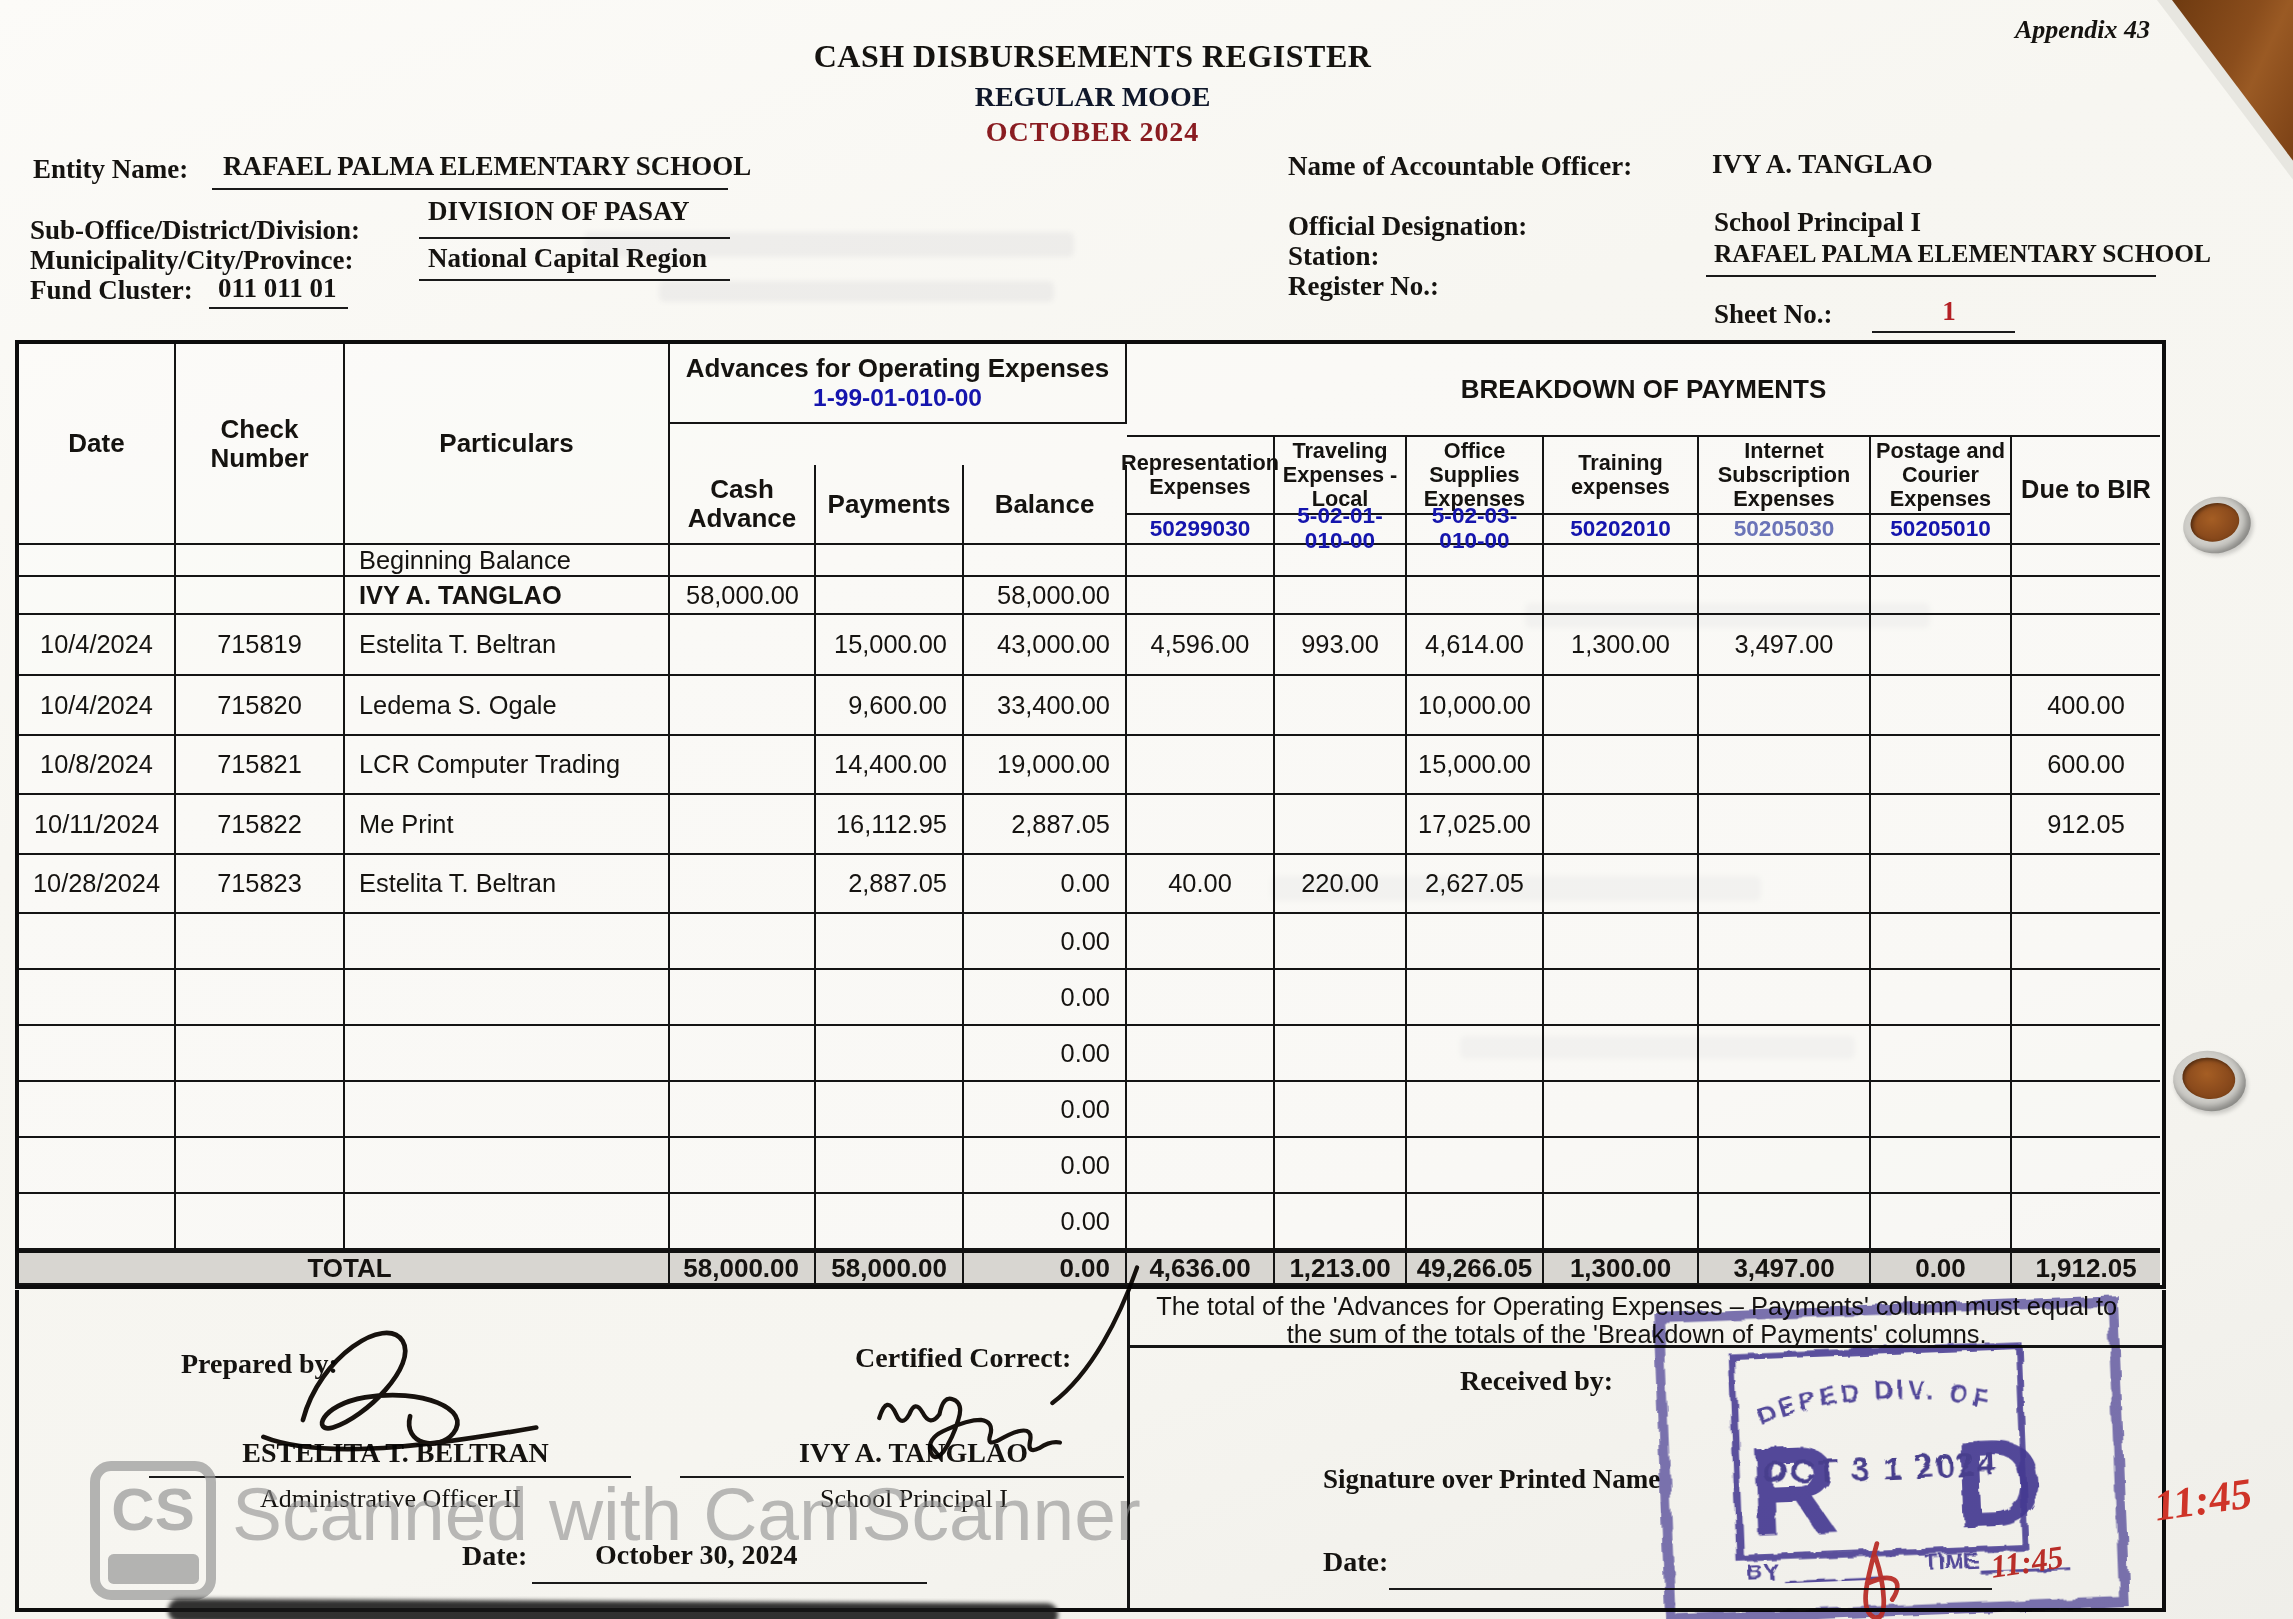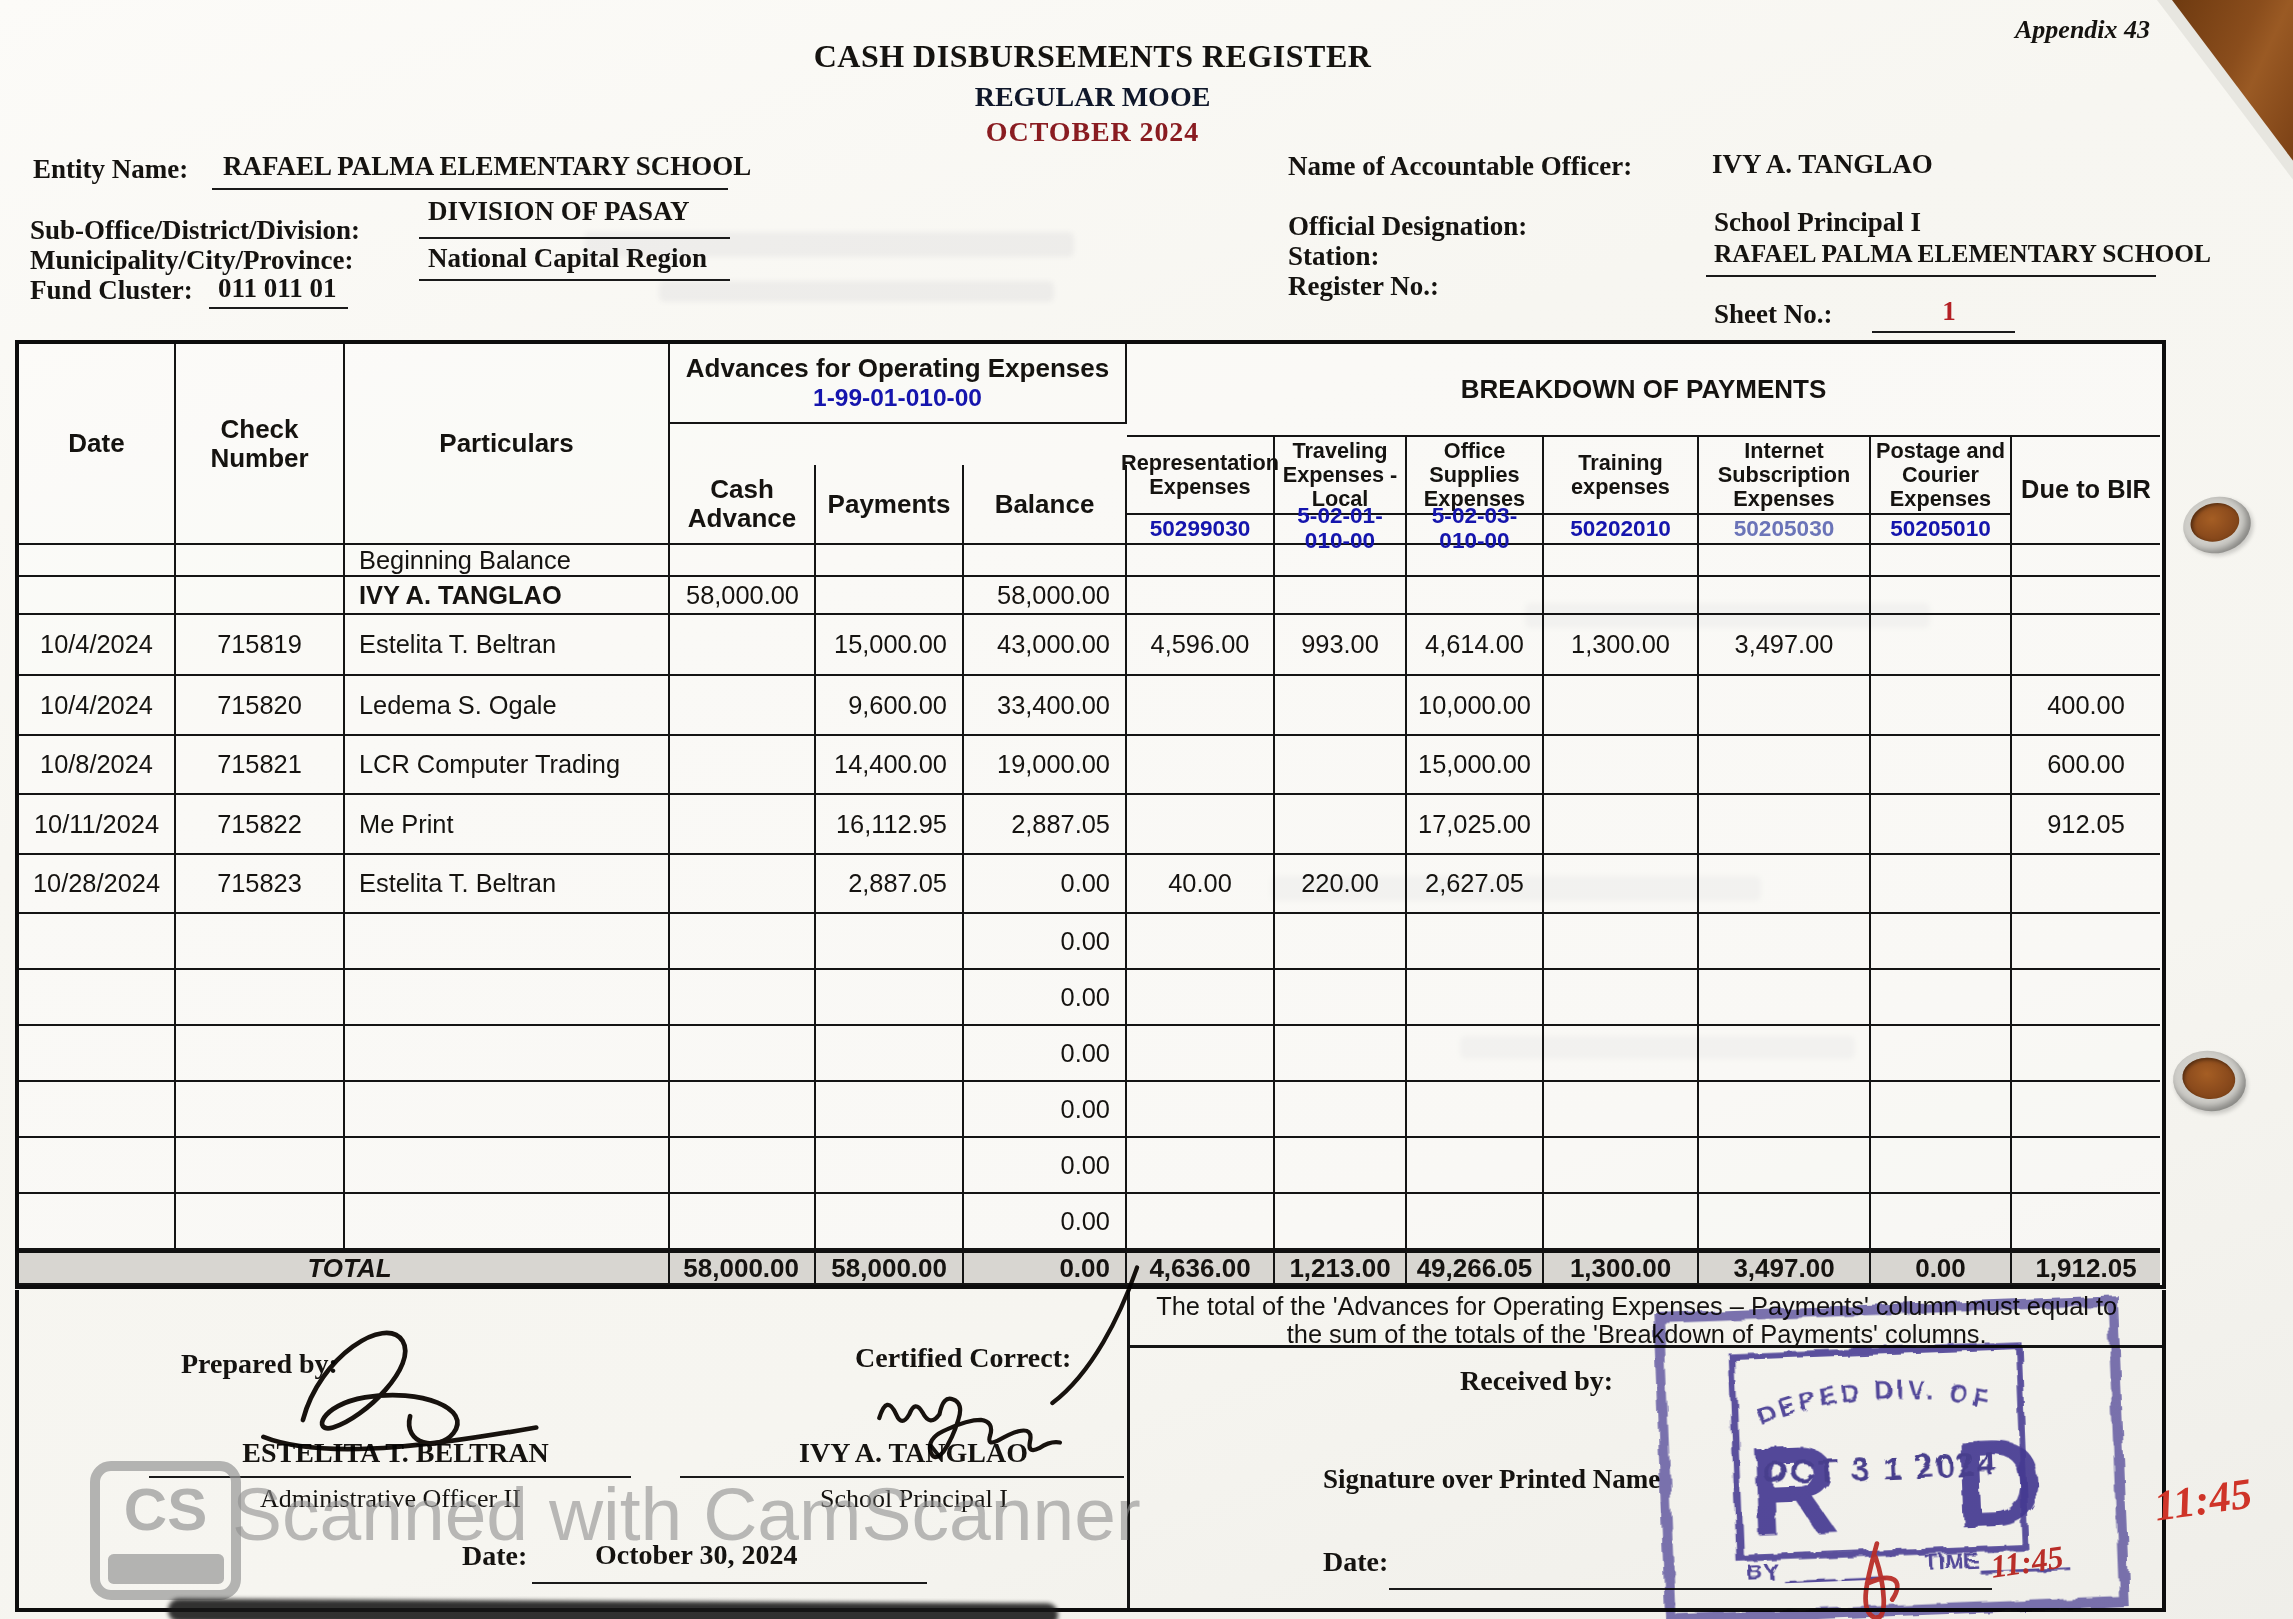--- a/index.html
+++ b/index.html
@@ -54,21 +54,21 @@
 
   .rb { display:grid; grid-template-columns:var(--cols); }
   .rb > div { display:flex; align-items:center; justify-content:center;
         border-right:2.8px solid #141414; border-bottom:2.8px solid #141414;
         font-family:"Liberation Sans", sans-serif; font-size:25.4px; }
   .rb > div.col3  { justify-content:flex-start; padding-left:14px; }
   .rb > div.col4, .rb > div.col5, .rb > div.col6 { justify-content:flex-end; padding-right:15px; }
   .rb > div.col13 { border-right:none; }
   .rb > div.bold { font-weight:bold; }
   .rb > div.tcell { background:#d8d6d1; font-weight:bold; border-top:3.8px solid #101010; font-size:26px; }
-  .rb > div.tlabel { justify-content:center; padding-left:12px;font-style:italic; }
+  .rb > div.tlabel { justify-content:center; padding-left:12px; }
 
   
   .footer { position:absolute; left:15px; top:1290px; width:2151px; height:322px;
             border:4.7px solid #0d0d0d; border-top:none; display:flex; }
   .f-left { width:1111px; border-right:3.8px solid #141414; position:relative; }
   .f-right { flex:1; position:relative;border-radius:13px; }
   .note { width:100%; height:58px; border-bottom:3.8px solid #141414; text-align:center;
           font-family:"Liberation Sans", sans-serif; font-size:25.4px; line-height:28px; padding:1.9px 28px 0 9.4px; }
   .fser { font-family:"Liberation Serif", serif; font-weight:bold; font-size:28px; }
   .fname { font-weight:bold; font-size:28px; text-align:center; }
@@ -83,21 +83,21 @@
       background:linear-gradient(115deg,#6e3a10 0%,#8a4d1c 45%,#9a5a24 60%,#7a4015 100%); }
   .hole-outer { border-radius:50%; background:#cfcec9;
       box-shadow: inset -3.8px -3.8px 7.5px rgba(0,0,0,.35), 1.9px 2.8px 4.7px rgba(0,0,0,.18); }
   .hole-brown { position:absolute; border-radius:50%;
       background:radial-gradient(ellipse at 45% 40%, #a55e24 0%, #8a4a1c 55%, #6f3a12 100%);
       box-shadow: inset 1.9px 1.9px 3.8px rgba(0,0,0,.4); }
   .ghost { background:rgba(55,60,95,.055); filter:blur(2.8px); border-radius:5.6px; }
   .bottom-band { left:168px; top:1601px; width:890px; height:22.6px; background:#161616;
       opacity:.88; filter:blur(1.9px); border-radius:11.3px; transform:rotate(.3deg); }
 
-  .wm-logo { left:90px; top:1461px; width:151px; height:139px; border:10.4px solid #9a9a9a;
+  .wm-logo { left:90px; top:1461px; width:126px; height:139px; border:10.4px solid #9a9a9a;
       border-radius:21px; opacity:.72; text-align:center; }
   .wm-cs { font-family:"Liberation Sans", sans-serif; font-weight:bold; font-size:60px; color:#9a9a9a; margin-top:3.8px; }
   .wm-bar { position:absolute; left:7.5px; right:7.5px; bottom:5.6px; height:30px; background:#9a9a9a; border-radius:5.6px; }
   .wm-text { left:232px; top:1471px; font-family:"Liberation Sans", sans-serif; font-size:75px;
       color:#8f8f8f; opacity:.6; white-space:nowrap; }
 
   .stamp { left:1655px; top:1296px; transform:rotate(-2.2deg); mix-blend-mode:multiply; }
   .sig { mix-blend-mode:multiply; }
   .margin-time { left:2154px; top:1475px; font-size:43px; font-style:italic; font-weight:bold;
       color:#cf3428; transform:rotate(-8deg); font-family:"Liberation Serif", serif; }

